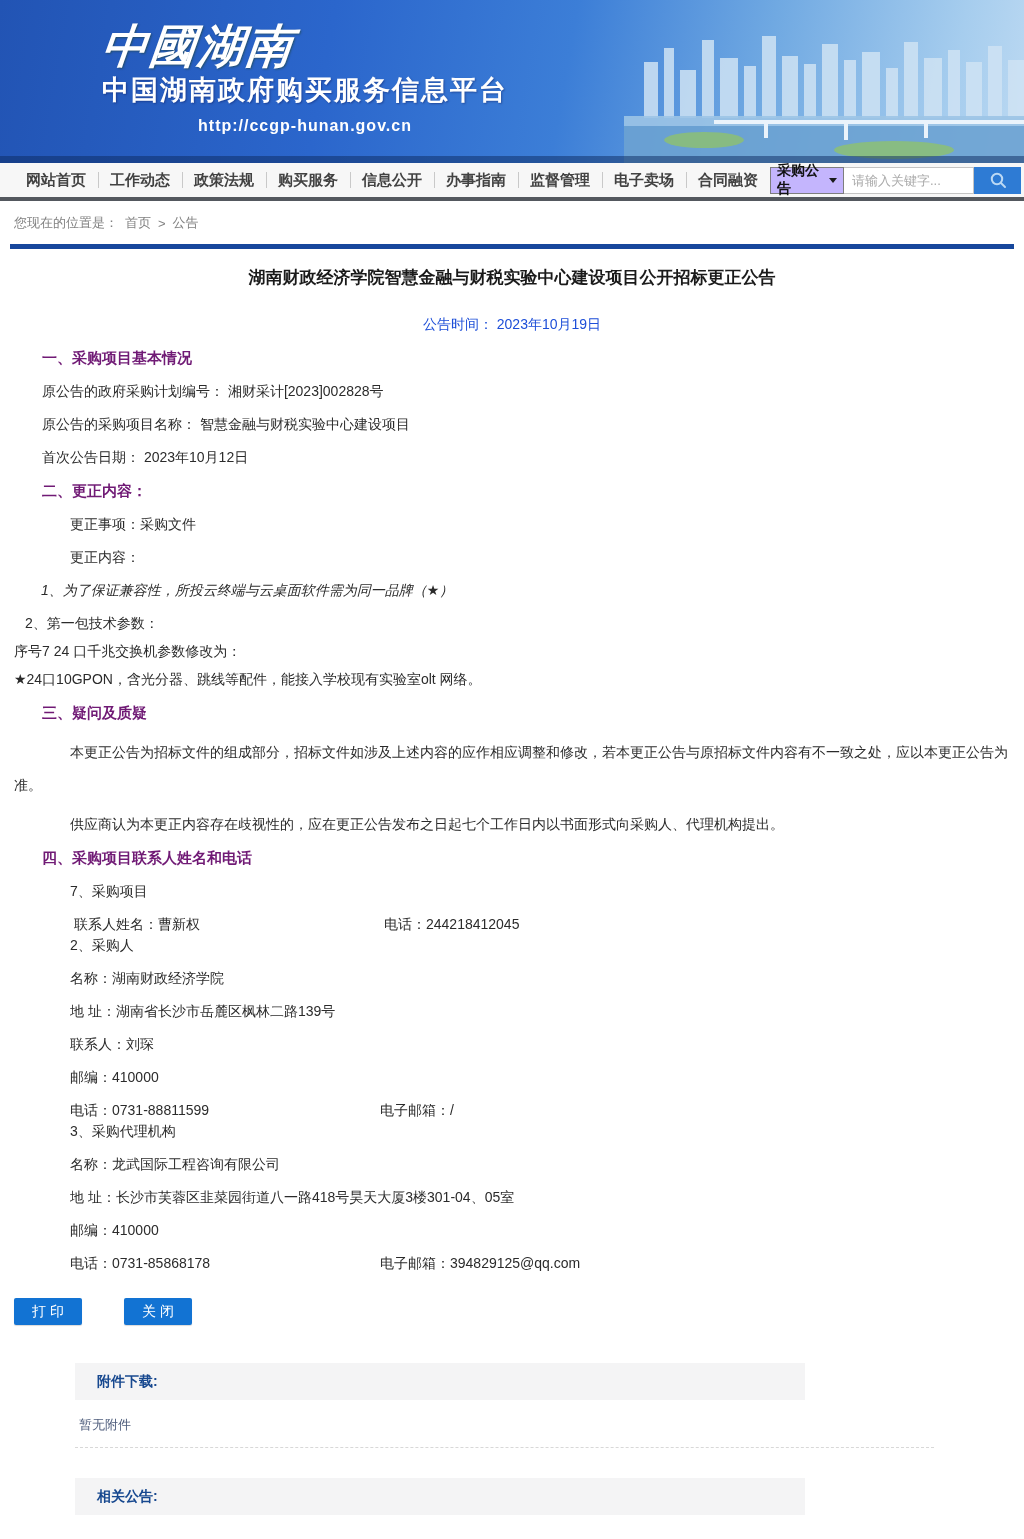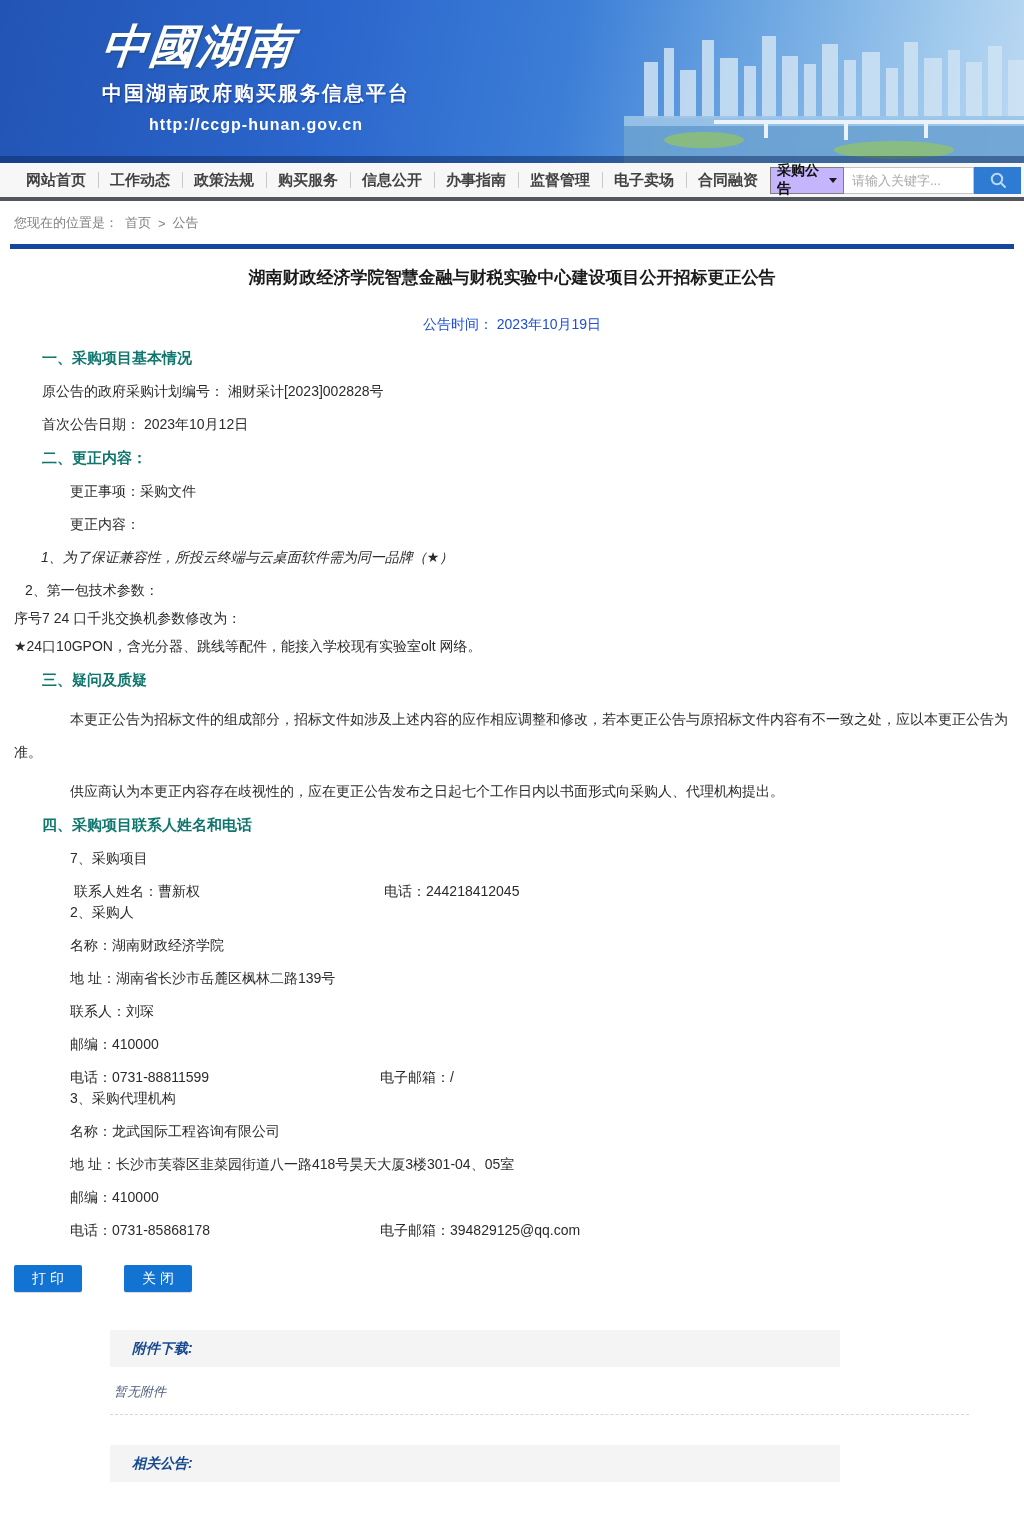--- a/index.html
+++ b/index.html
@@ -22,21 +22,21 @@
   .skyline { position:absolute; right:0; top:0; }
   .logo-block { position:absolute; left:102px; top:20px; color:#fff; }
   .logo-line1 { display:flex; align-items:baseline; gap:10px; }
   .calligraphy {
     font-family:"DejaVu Serif","Liberation Serif",serif;
     font-style:italic; font-weight:bold; font-size:46px; line-height:52px;
     transform:skewX(-6deg); letter-spacing:2px;
     text-shadow:1px 1px 2px rgba(30,60,10,.45);
   }
   .logo-main { font-size:40px; font-weight:bold; letter-spacing:5px; line-height:48px; text-shadow:1px 1px 2px rgba(0,0,60,.35); }
-  .subtitle { font-size:20px; font-weight:bold; letter-spacing:2px; margin-top:8px; text-shadow:1px 1px 2px rgba(0,0,60,.35); }
+  .subtitle { font-size:27px; font-weight:bold; letter-spacing:2px; margin-top:0; text-shadow:1px 1px 2px rgba(0,0,60,.35); }
   .url { text-align:center; font-size:16px; font-weight:bold; letter-spacing:1px; margin-top:9px; }
 
   
   .nav {
     height:38px; background:#f7f7f7; border-bottom:4px solid #54585e;
     display:flex; align-items:center; padding:0 14px;
   }
   .nav ul { list-style:none; display:flex; margin:0; padding:0; height:22px; align-items:center;justify-content:center; }
   .nav li {
     font-size:15px; font-weight:bold; color:#424242; padding:0 12px;
@@ -74,21 +74,21 @@
 
   
   .article { padding:0 14px 0; }
   .doc-title { text-align:center; font-size:17px; font-weight:bold; color:#1a1a1a; margin:17px 0 0; line-height:24px; }
   .pub-time { text-align:center; font-size:14px; color:#1d4ed8; margin-top:24px; line-height:21px; }
 
   .std { font-size:14px; line-height:21px; margin:12px 0; color:#2b2b2b; }
   .m-sm { margin:7px 0; }
   .tight-b { margin-bottom:0; }
   .tight-t { margin-top:0; }
-  .sec-h { font-size:15px; font-weight:bold; color:#0f766e; line-height:22px; margin:12px 0; }
+  .sec-h { font-size:15px; font-weight:bold; color:#701a75; line-height:22px; margin:12px 0; }
 
   .ind-28 { margin-left:28px; }
   .ind-31 { margin-left:27px;font-style:italic; }
   .ind-56 { margin-left:56px; }
   .ind-60 { margin-left:60px; }
   .ind-11 { margin-left:11px; }
   .ind-0  { margin-left:0; }
 
   .wrap-para { font-size:14px; line-height:33px; margin:10px 0; text-indent:56px; color:#2b2b2b; }
 
@@ -98,21 +98,21 @@
   
   .btn-row { display:flex; justify-content:flex-start; gap:42px; margin-top:24px; }
   .act-btn {
     width:68px; height:27px; border:none; border-radius:2px;
     background:#1273d3; color:#fff; font-size:14px; cursor:pointer;
     font-family:"Liberation Sans","DejaVu Sans",sans-serif;
     box-shadow:0 1px 1px rgba(0,0,0,.15);
   }
 
   
-  .sub-section { margin-left:96px; width:859px;font-style:italic; }
+  .sub-section { margin-left:61px; width:859px; }
   .att-section { margin-top:38px; }
   .rel-section { margin-top:30px; }
   .sec-header {
     width:730px; height:37px; line-height:37px; background:#f4f4f5;
     padding-left:22px; font-size:14px; font-weight:bold; color:#17488f;
   }
   .sec-body { padding:16px 0 0 4px; font-size:13px; }
   .empty-att { color:#4e5d7c; }
   .dashed { border-bottom:1px dashed #d8d8d8; margin-top:13px; width:859px; }
 </style>
@@ -202,20 +202,21 @@
 
 <div class="blue-bar"></div>
 
 <div class="article">
 
   <h1 class="doc-title">湖南财政经济学院智慧金融与财税实验中心建设项目公开招标更正公告</h1>
   <div class="pub-time">公告时间： 2023年10月19日</div>
 
   <h2 class="sec-h ind-28">一、采购项目基本情况</h2>
   <p class="std ind-28">原公告的政府采购计划编号： 湘财采计[2023]002828号</p>
+  <p class="std ind-28">原公告的采购项目名称： 智慧金融与财税实验中心建设项目</p>
   <p class="std ind-28">首次公告日期： 2023年10月12日</p>
 
   <h2 class="sec-h ind-28">二、更正内容：</h2>
   <p class="std ind-56">更正事项：采购文件</p>
   <p class="std ind-56">更正内容：</p>
   <p class="std ind-31">1、为了保证兼容性，所投云终端与云桌面软件需为同一品牌（★）</p>
   <p class="std m-sm ind-11">2、第一包技术参数：</p>
   <p class="std m-sm ind-0">序号7 24 口千兆交换机参数修改为：</p>
   <p class="std m-sm ind-0">★24口10GPON，含光分器、跳线等配件，能接入学校现有实验室olt 网络。</p>
 

